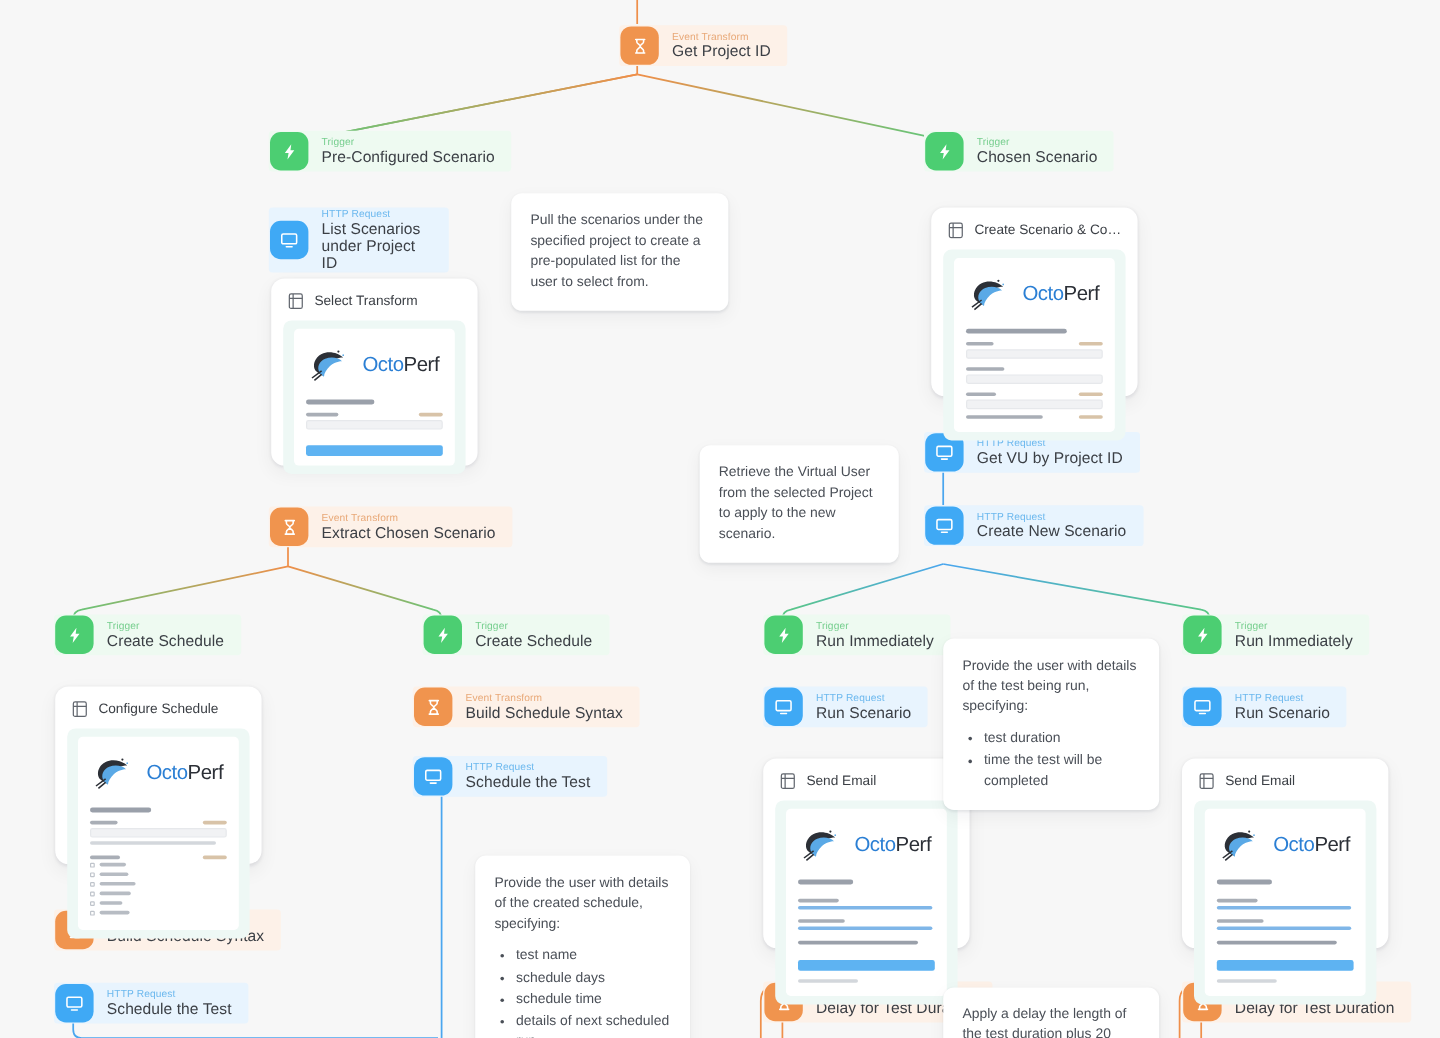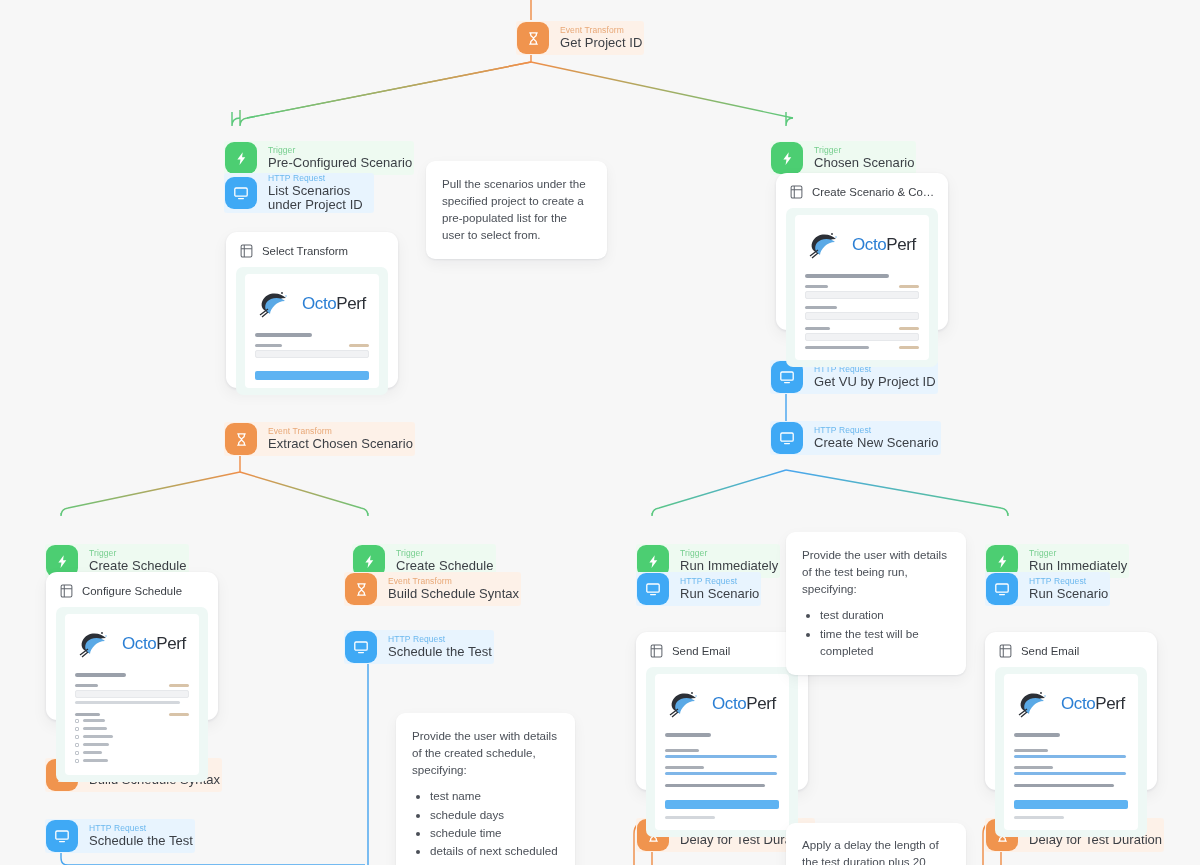--- a/index.html
+++ b/index.html
@@ -23,21 +23,21 @@
     z-index: 1;
   }
 
   
   .node {
     position: absolute;
     display: flex;
     align-items: center;
     border-radius: 3px;
     z-index: 3;
-    padding-right: 2px;
+    padding-right: 14px;
     min-height: 34px;
   }
   .node .icon {
     width: 32px; height: 32px;
     flex: 0 0 32px;
     border-radius: 9px;
     display: flex; align-items: center; justify-content: center;
     color: #fff;
     margin: 1px;
     position: relative;
@@ -55,21 +55,21 @@
     display: block;
     margin-bottom: 1px;
   }
   .node .title {
     font-size: 13px;
     color: #3b3f45;
     display: block;
     letter-spacing: .05px;
   }
 
-  .node.trigger { background: #eefaf1; margin-top: 32px; }
+  .node.trigger { background: #eefaf1; }
   .node.trigger .icon { background: #4cce72; }
   .node.trigger .kind { color: #76ce8e; }
 
   .node.http { background: #e8f4fe; justify-content: space-between; }
   .node.http .icon { background: #3fa9f5; }
   .node.http .kind { color: #6cb8ee; }
 
   .node.transform { background: #fdf1e8; }
   .node.transform .icon { background: #f0944e; }
   .node.transform .kind { color: #e8a877; }
@@ -719,20 +719,23 @@
         <div class="fbtn"></div>
         <div class="fpara" style="width:44%; margin-top:7px"></div>
       </div>
     </div>
   </div>
 
   <div class="note" style="left:426px; top:161px; width:181px;">
     <p>Pull the scenarios under the specified project to create a pre-populated list for the user to select from.</p>
   </div>
 
+  <div class="note" style="left:583px; top:371px; width:166px;">
+    <p>Retrieve the Virtual User from the selected Project to apply to the new scenario.</p>
+  </div>
 
   <div class="note" style="left:786px; top:532px; width:180px;">
     <p>Provide the user with details of the test being run, specifying:</p>
     <ul>
       <li>test duration</li>
       <li>time the test will be completed</li>
     </ul>
   </div>
 
   <div class="note" style="left:396px; top:713px; width:179px;">

